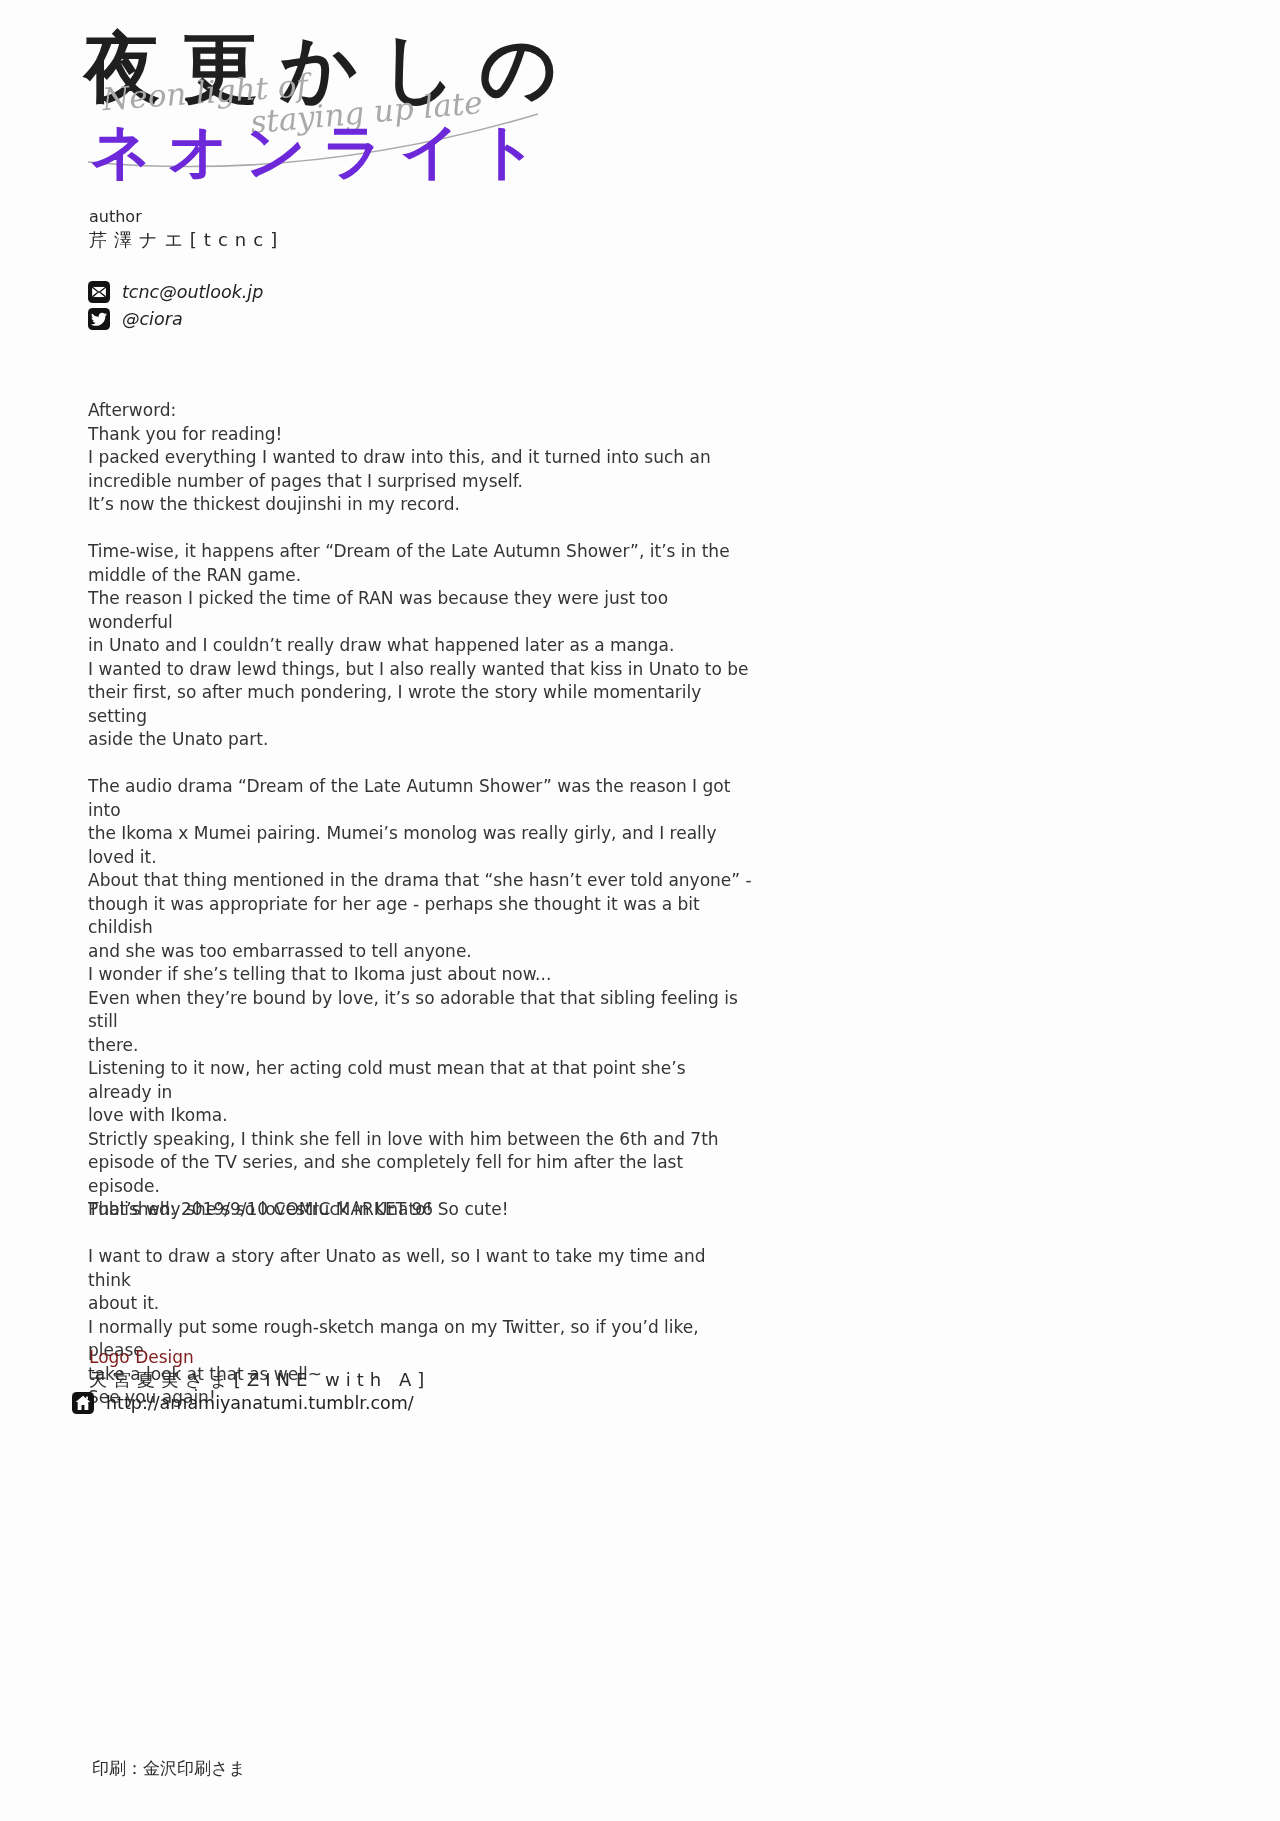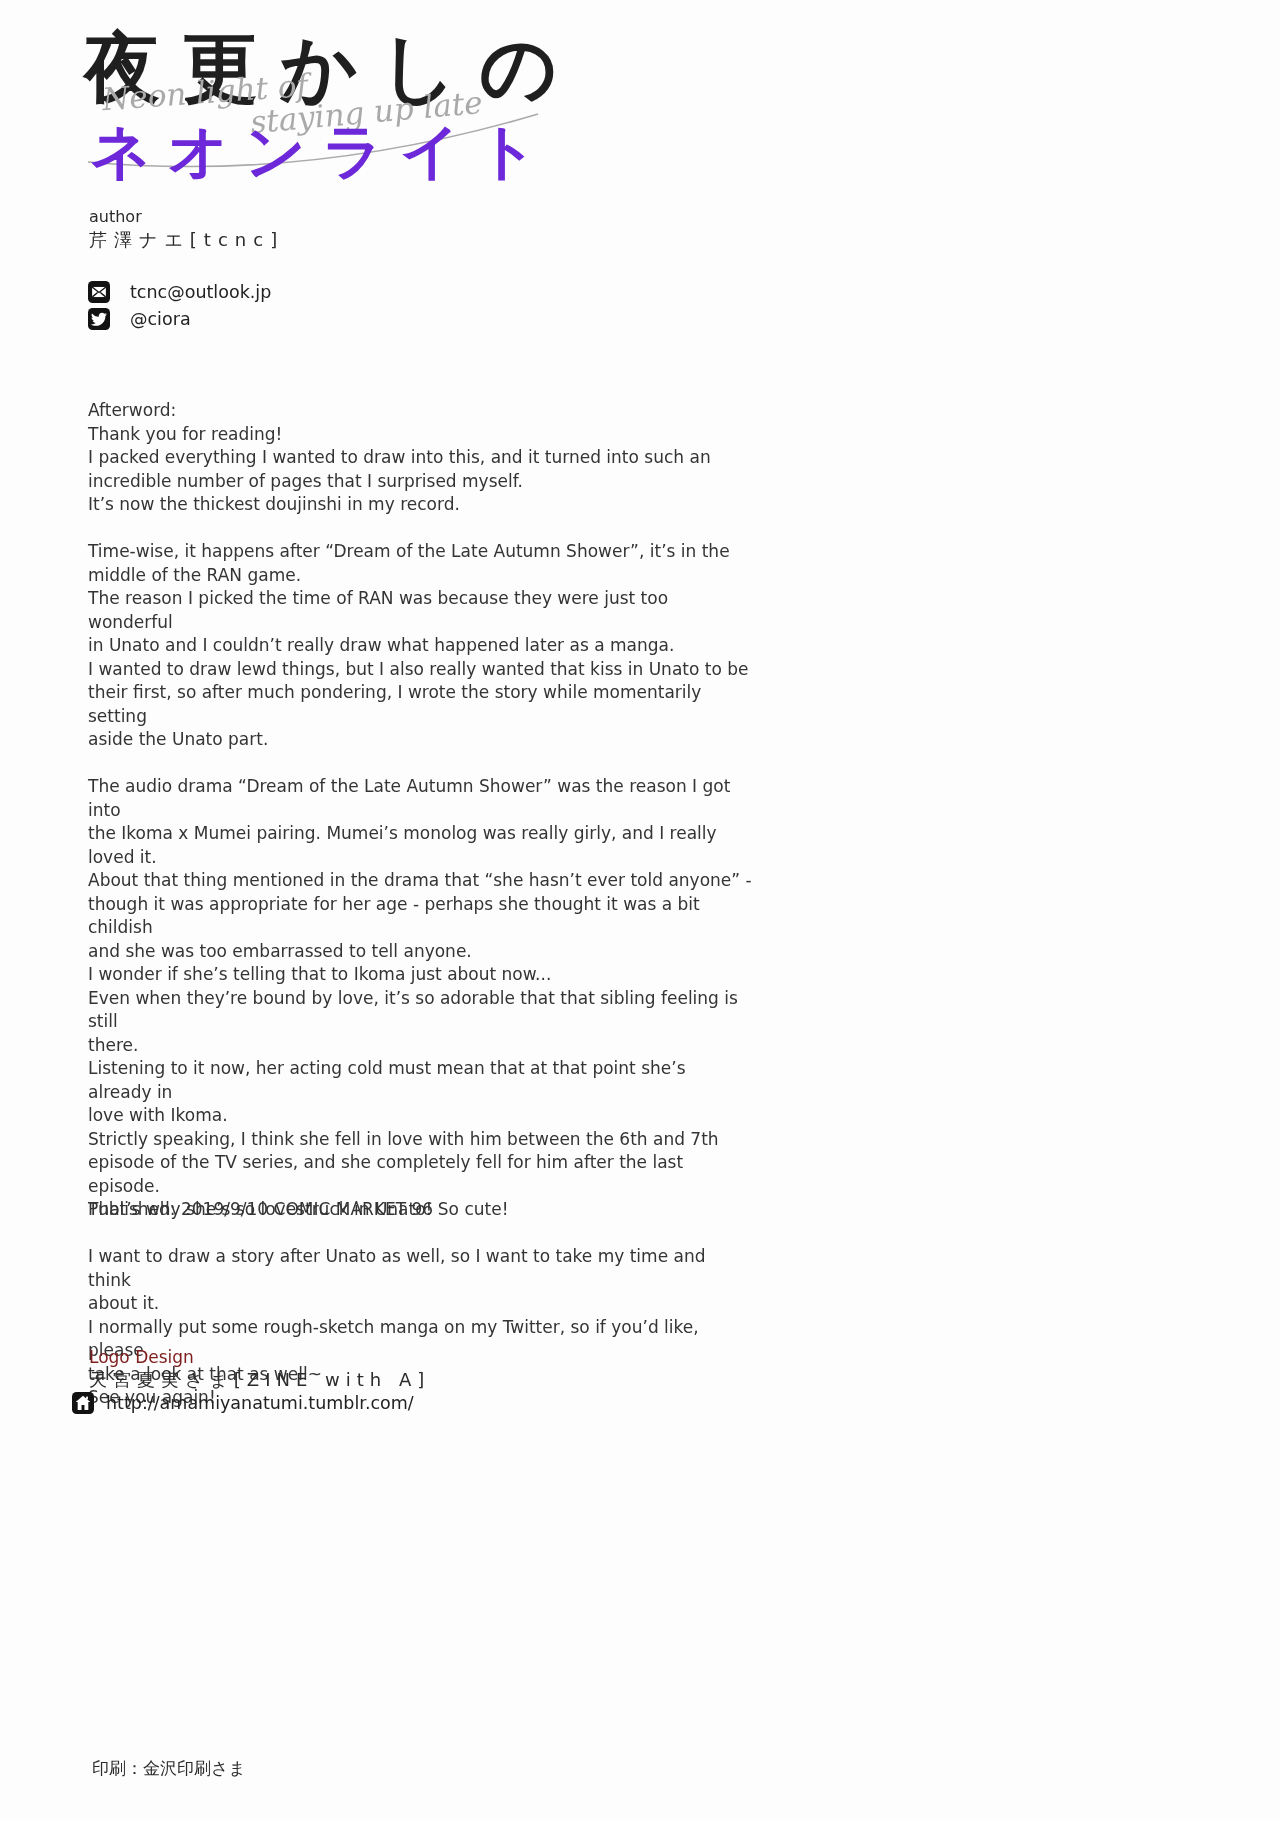--- a/index.html
+++ b/index.html
@@ -35,21 +35,21 @@
   .logo-script.s1 { left:102px; top:74px; font-size:31px; transform:rotate(-4deg); }
   .logo-script.s2 { left:250px; top:94px; font-size:31px; transform:rotate(-5deg); }
   .logo-swoosh { position:absolute; left:60px; top:10px; }
 
   
   .author-label { position:absolute; left:89px; top:207px; font-size:16px; color:#2b2b2b; }
   .author-name  { position:absolute; left:89px; top:228px; font-size:18px; letter-spacing:7px; color:#2b2b2b; white-space:nowrap; }
 
   
   .contacts { position:absolute; left:88px; top:281px; display:flex; flex-direction:column; gap:5px; }
-  .contact-row { display:flex; align-items:center; gap:20px; height:22px; }
+  .contact-row { display:flex; align-items:center; gap:12px; height:22px;font-style:italic; }
   .contact-row .txt { font-size:17.5px; color:#222; white-space:nowrap; }
   .icon-box { width:22px; height:22px; display:inline-block; }
 
   
   .afterword {
     position:absolute; left:88px; top:399px; width:665px;
     font-size:17px; line-height:23.5px; color:#343434;
     white-space:pre-line;
   }
   .published {

